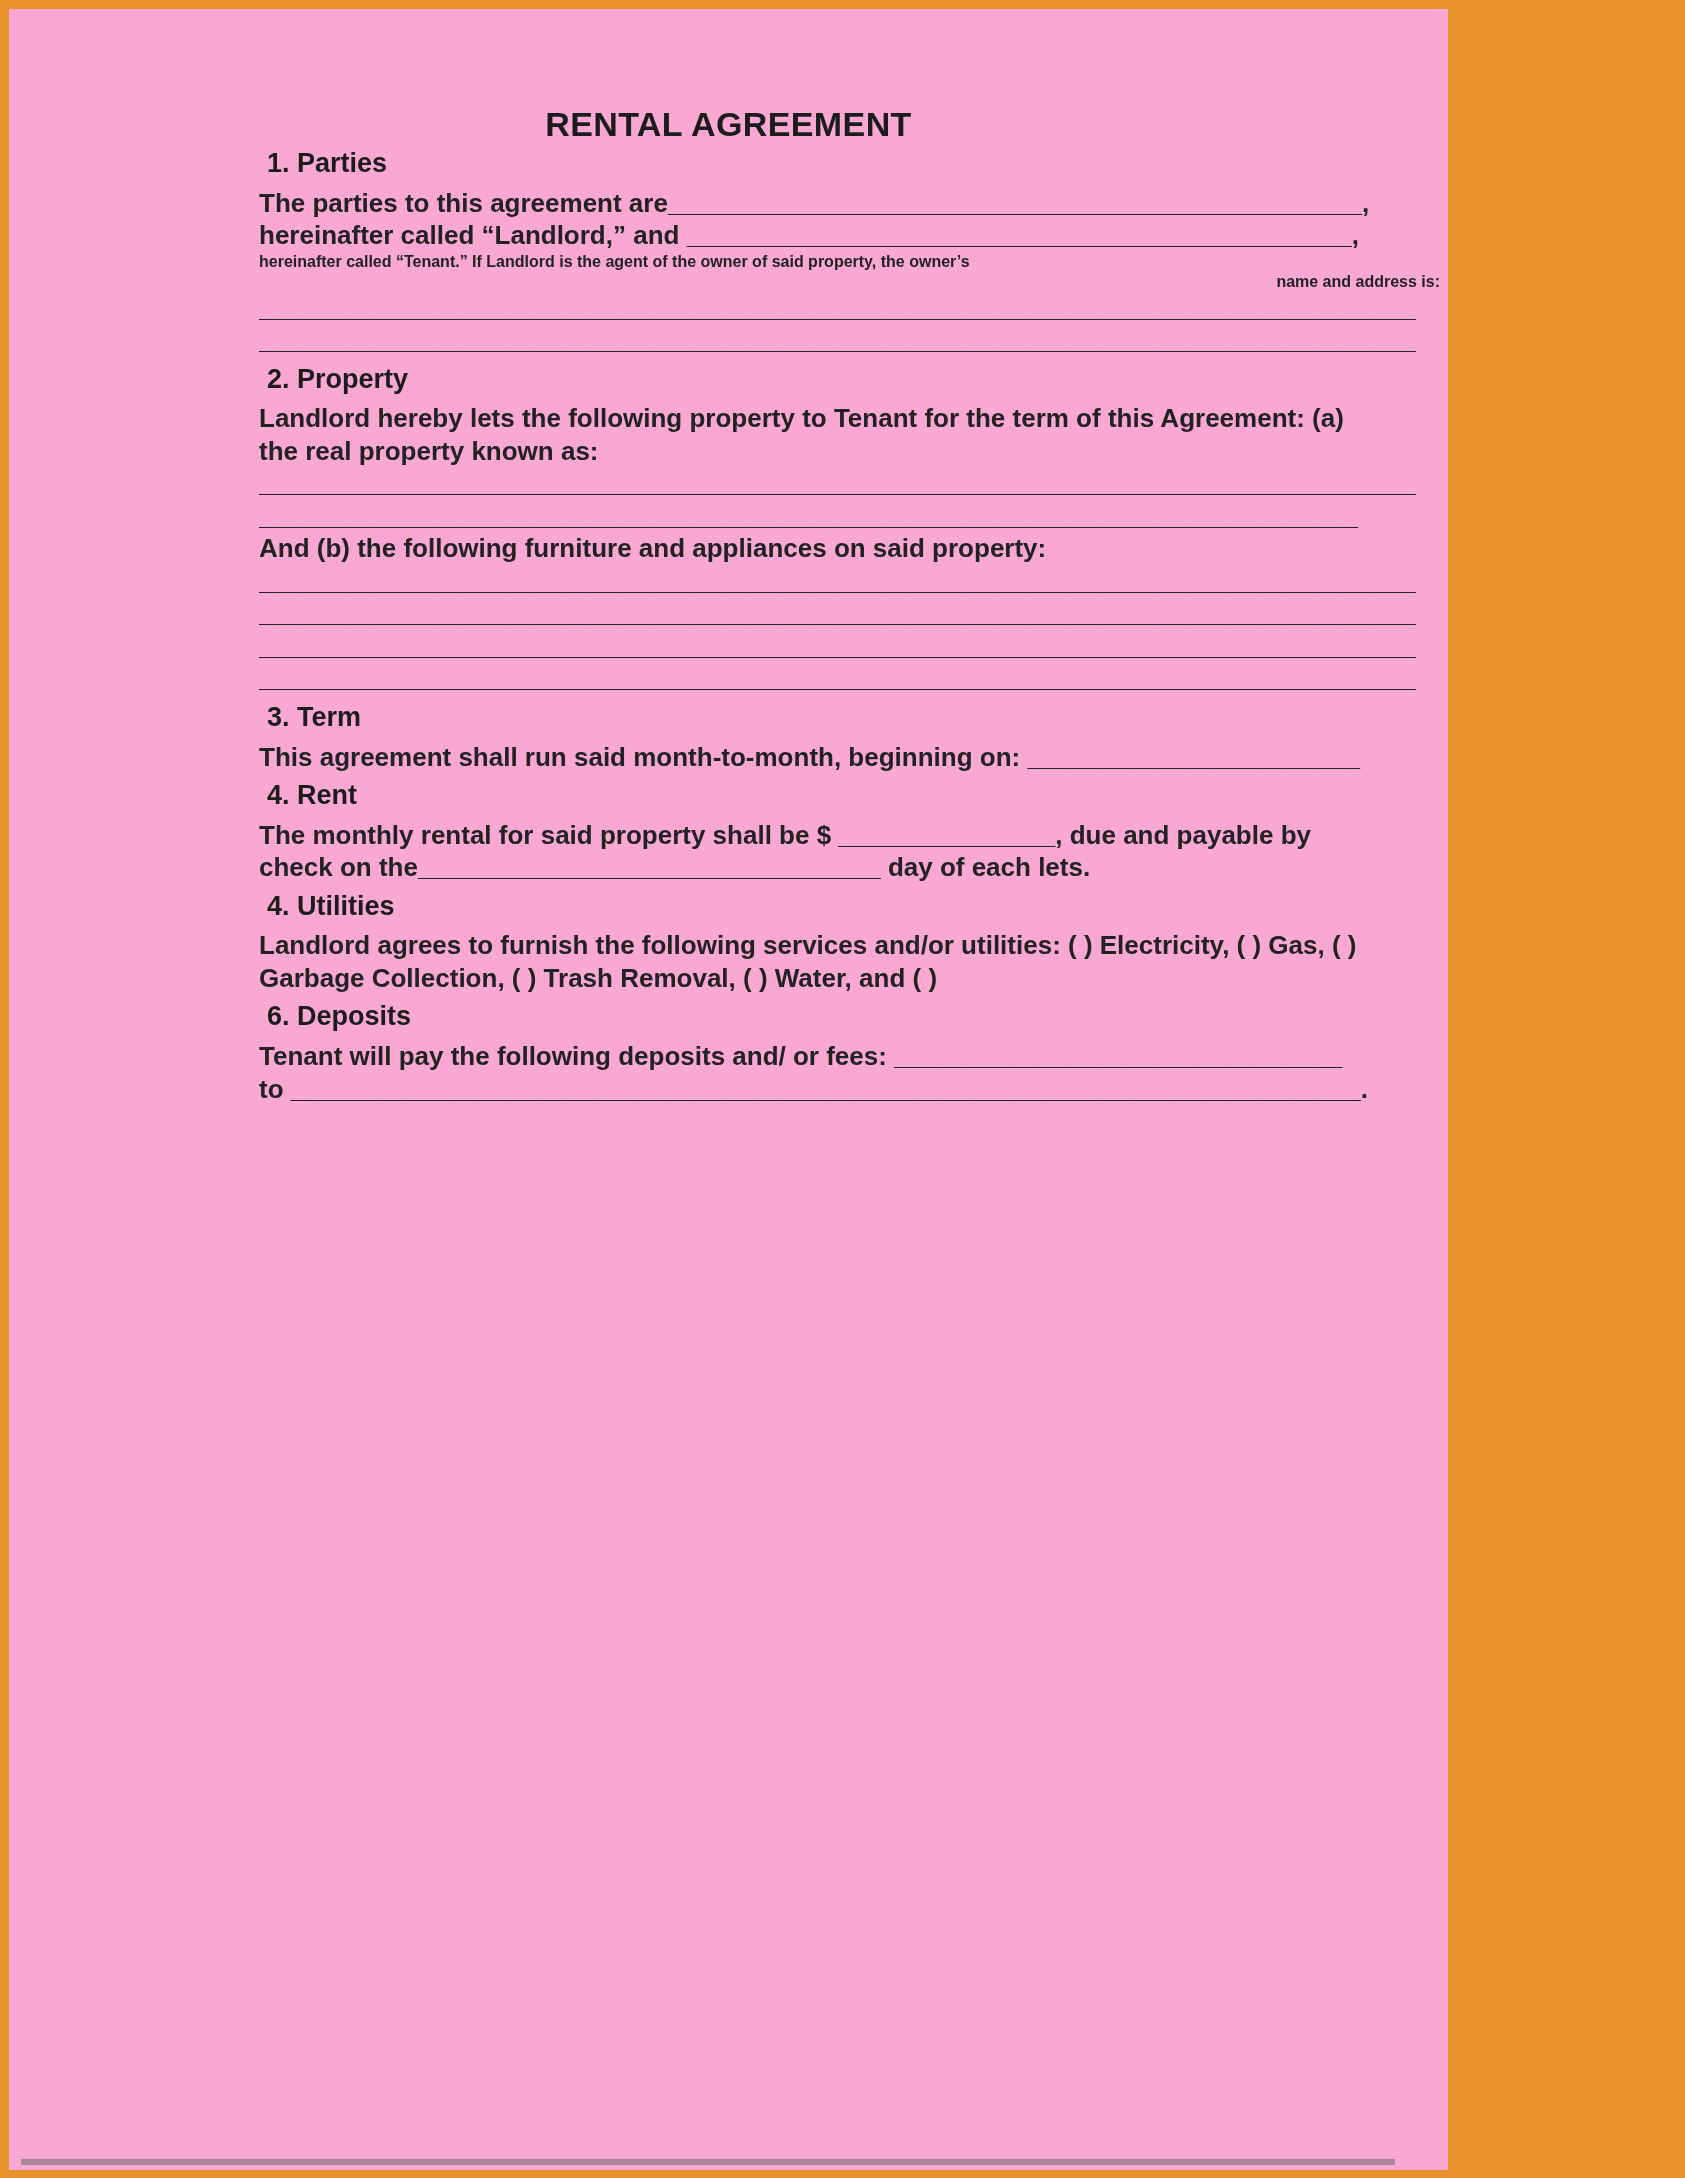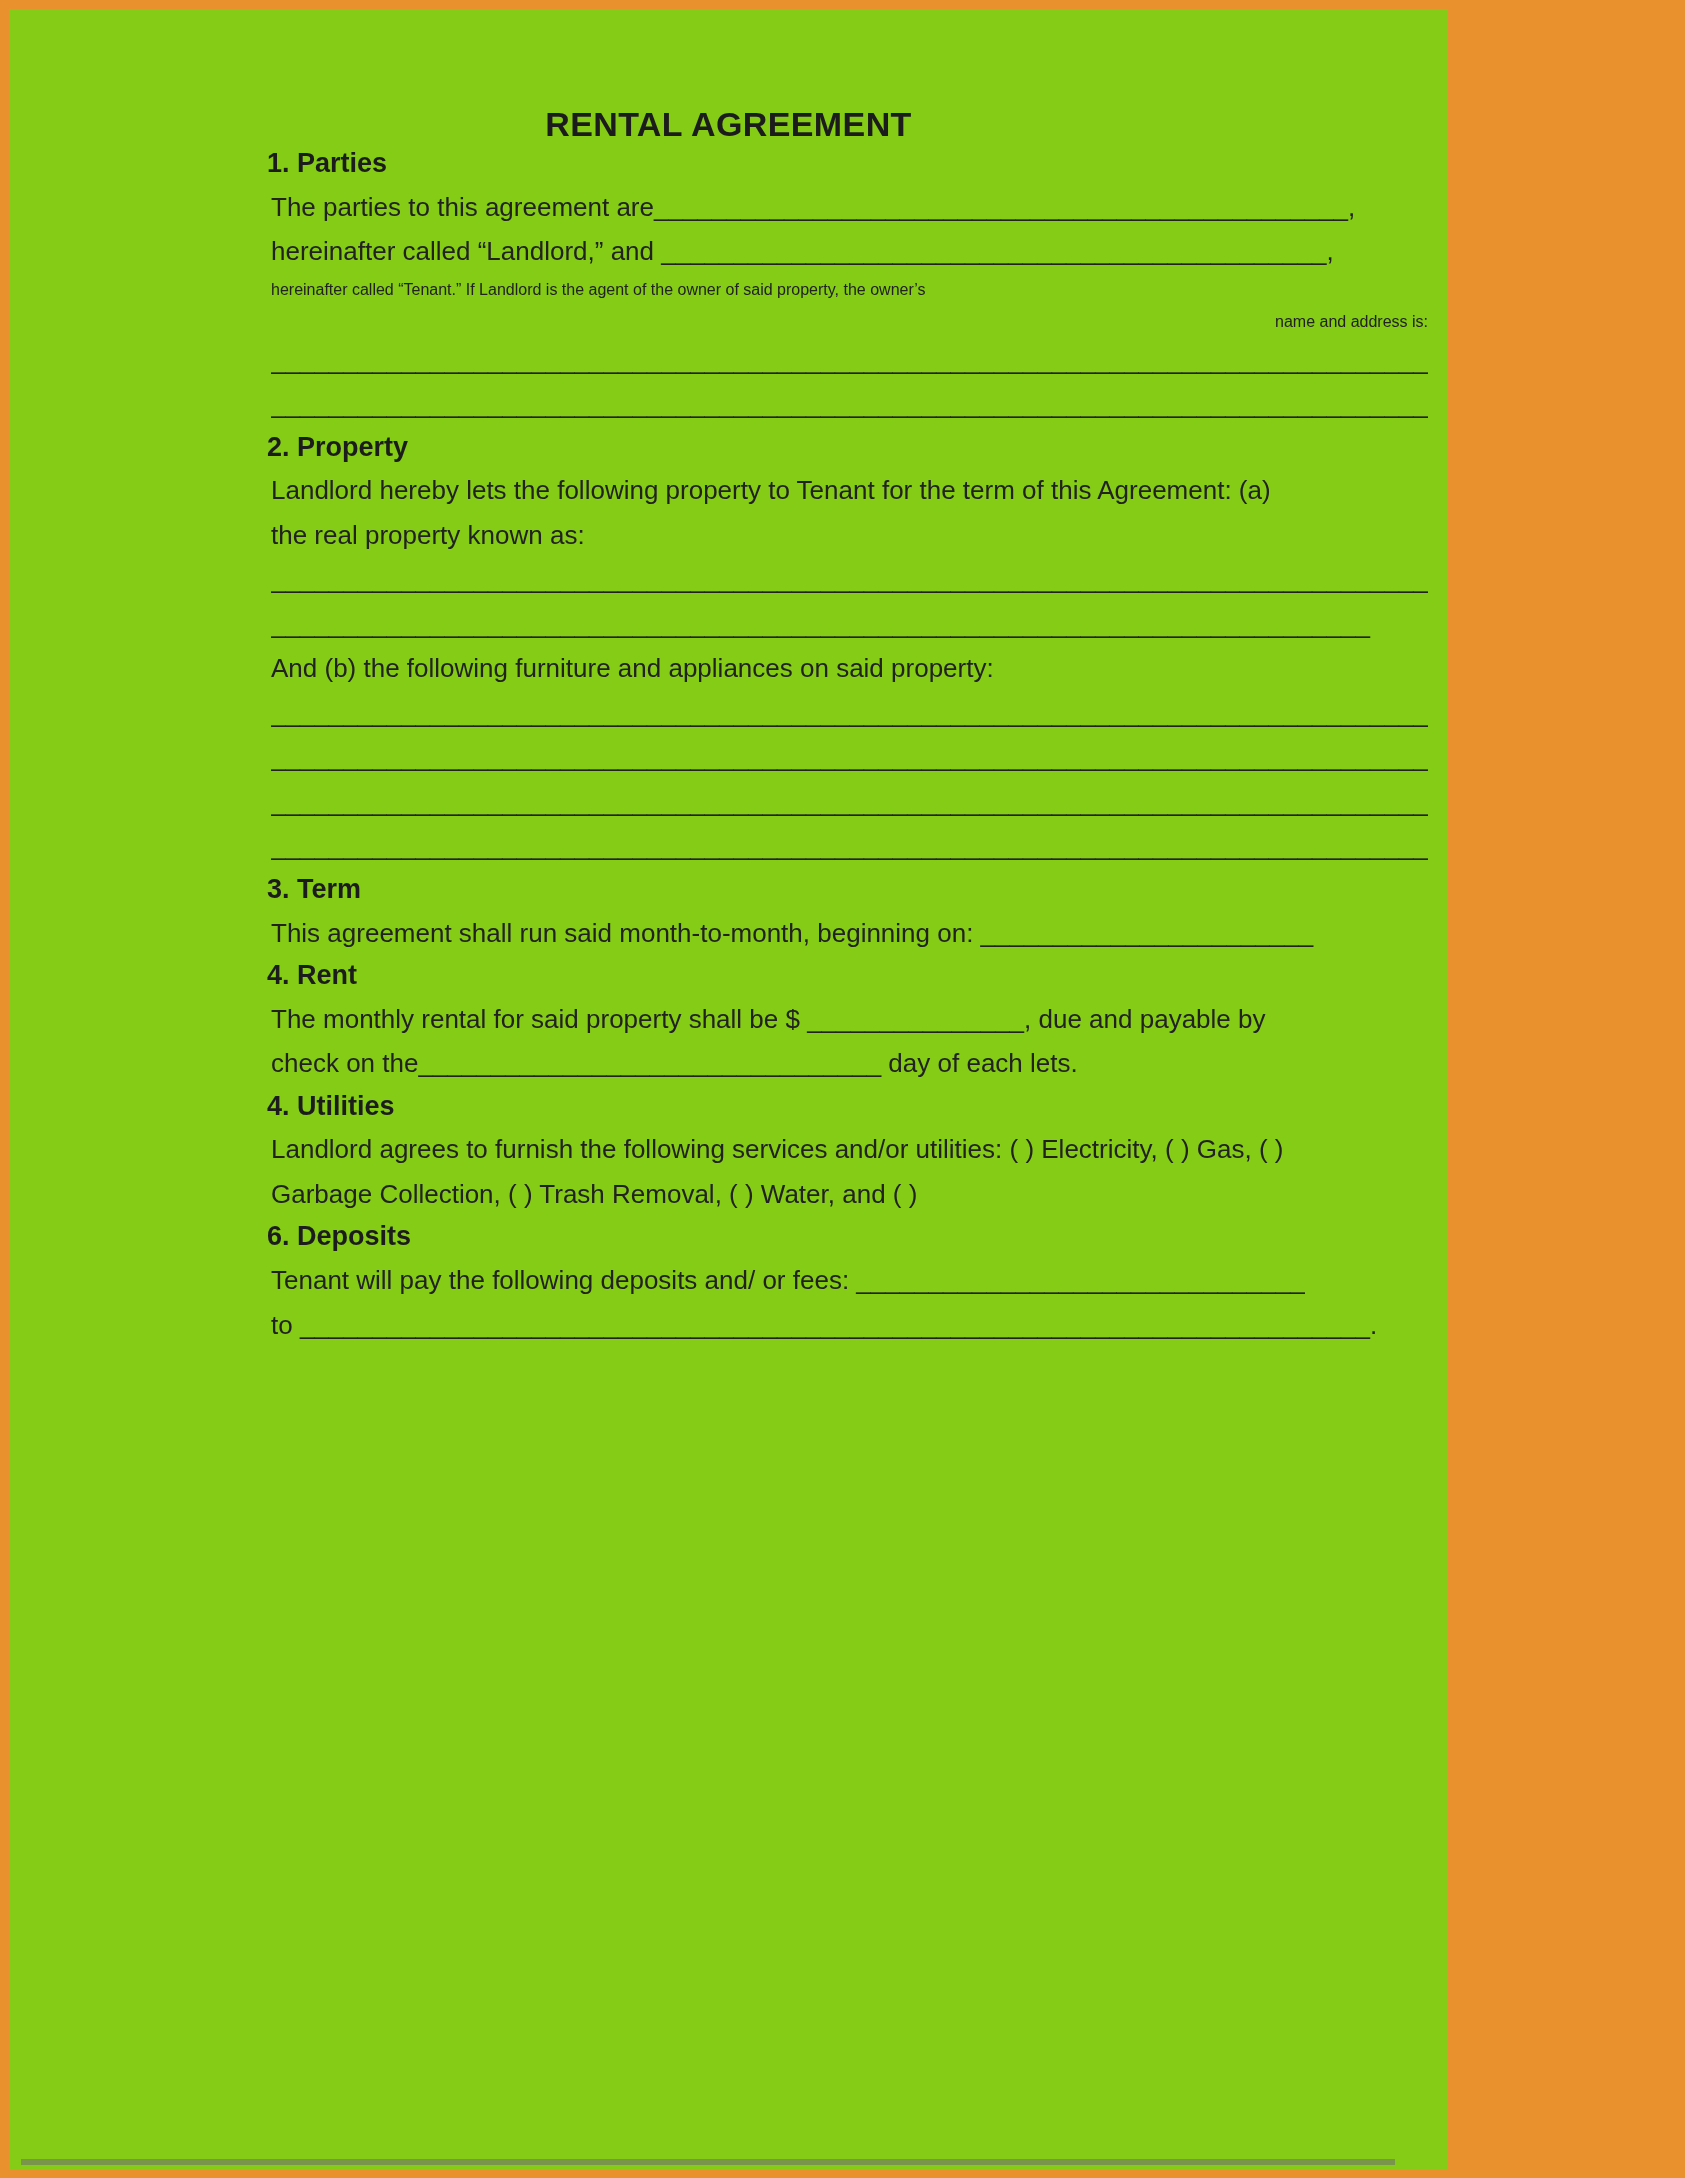--- a/index.html
+++ b/index.html
@@ -5,21 +5,21 @@
   html, body {
     margin: 0;
     padding: 0;
     background: #e8912d;
     font-family: "Liberation Sans", sans-serif;
   }
   .page {
     position: relative;
     width: 1457px;
     height: 2179px;
-    background: #84cc16;
+    background: #f9a8d4;
     box-sizing: border-box;
     border: 9.7px solid #e8912d;
     overflow: hidden;
   }
   .doc-title {
     margin: 0;
     padding-top: 98px;
     text-align: center;
     font-size: 34px;
     font-weight: bold;
@@ -33,26 +33,27 @@
     color: #222222;
   }
   h2.sec-heading {
     margin: 8px;
     font-size: 27px;
     font-weight: bold;
     color: #1c1c1c;
     line-height: 1.1;
   }
   p.line {
-    margin: 12px;
+    margin: 0;
     font-size: 26px;
     line-height: 1.25;
     white-space: nowrap;
     overflow: hidden;
     color: #222222;
+    font-weight: bold;
   }
   p.small {
     font-size: 16px;
   }
   
   .mt-head1   { margin-top: 111px; }
   .mt-line-lg { margin-top: 26px; }
   .mt-line    { margin-top: 21px; }
   .mt-line-sm { margin-top: 12.3px; text-align: right; }
   .mt-blank   { margin-top: 30px; }

